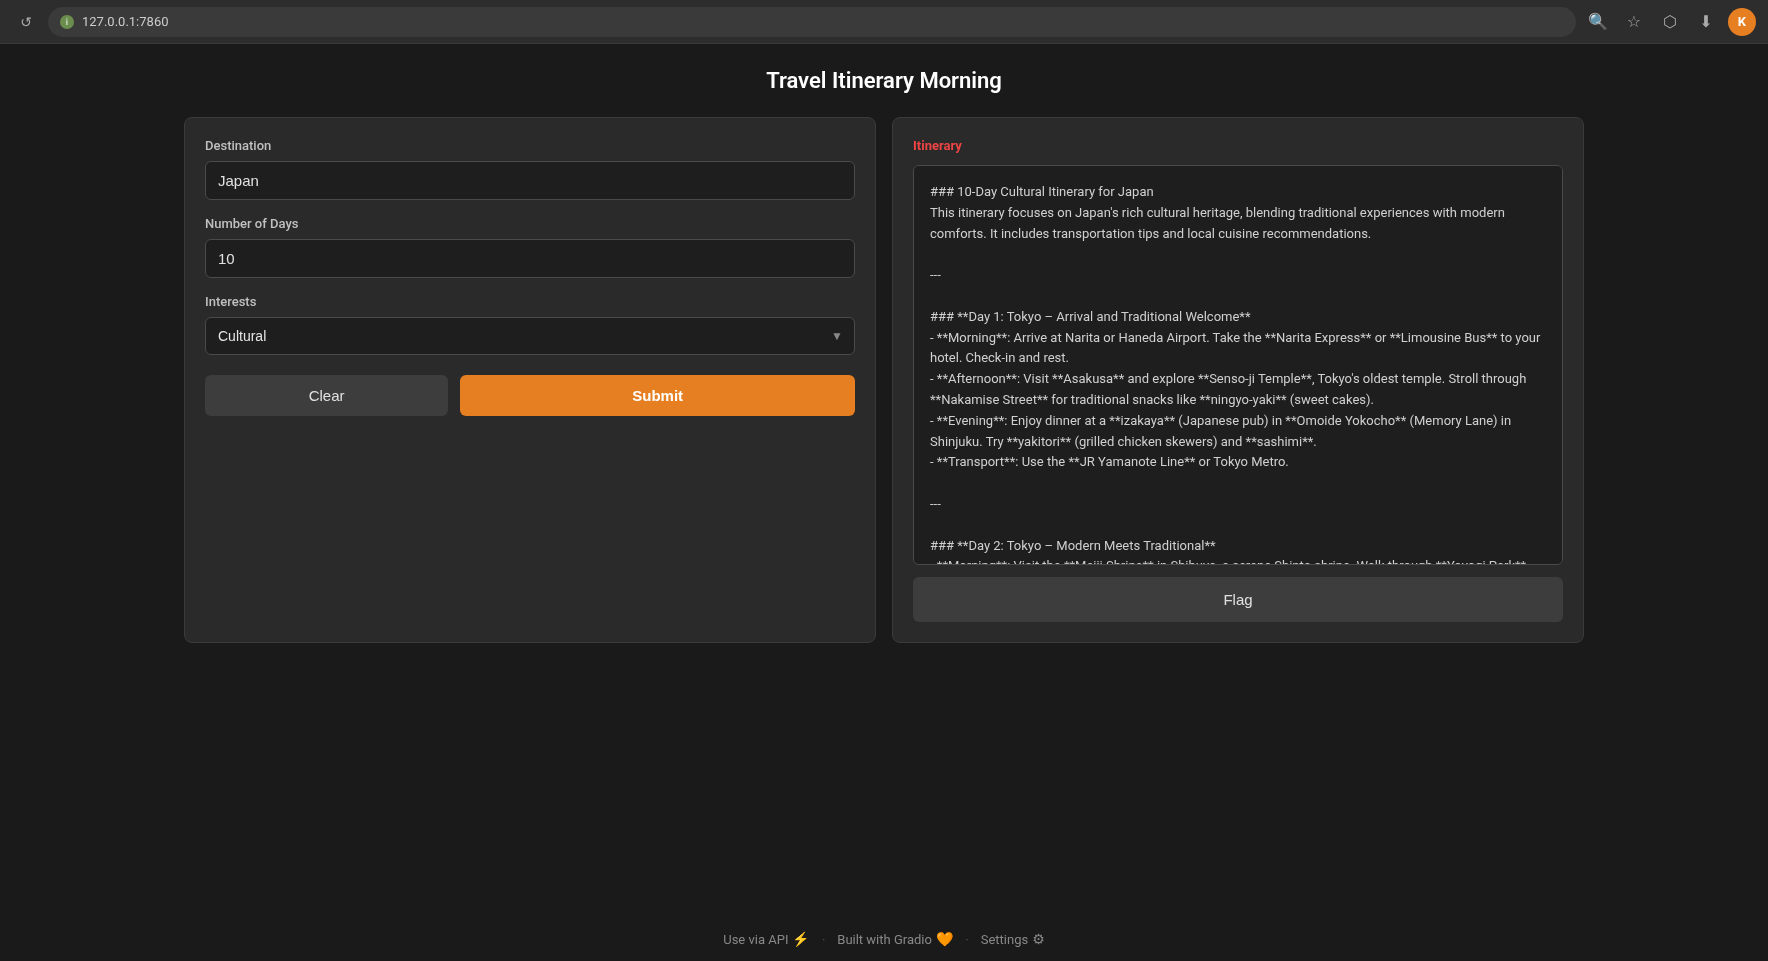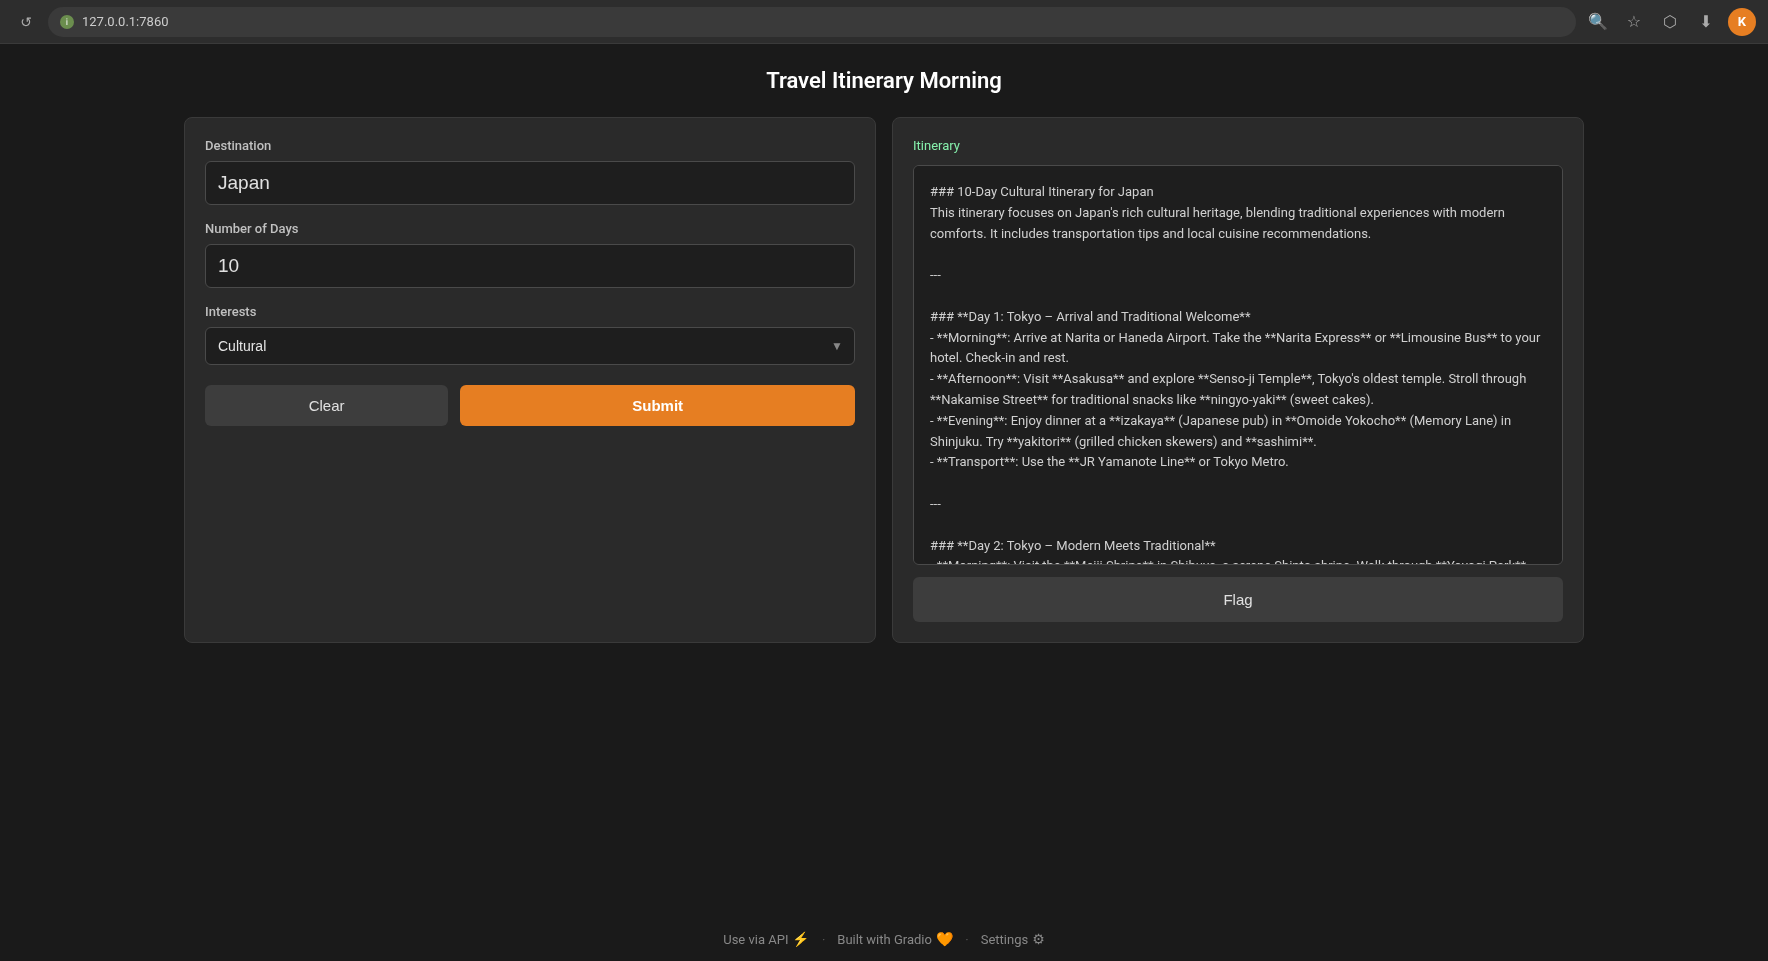--- a/index.html
+++ b/index.html
@@ -143,21 +143,21 @@
       font-weight: 500;
     }
 
     .text-input {
       width: 100%;
       background-color: #1e1e1e;
       border: 1px solid #4a4a4a;
       border-radius: 6px;
       padding: 10px 12px;
       color: #e0e0e0;
-      font-size: 19px;
+      font-size: 15px;
       outline: none;
     }
 
     .select-wrapper {
       position: relative;
     }
 
     .select-input {
       width: 100%;
       background-color: #1e1e1e;
@@ -218,22 +218,22 @@
       border-radius: 8px;
       border: 1px solid #3a3a3a;
       padding: 20px;
       display: flex;
       flex-direction: column;
       gap: 12px;
     }
 
     .itinerary-label {
       font-size: 13px;
-      color: #86efac;
-      font-weight: 400;
+      color: #ef4444;
+      font-weight: 700;
     }
 
     .itinerary-content {
       flex: 1;
       background-color: #1e1e1e;
       border: 1px solid #4a4a4a;
       border-radius: 6px;
       padding: 16px;
       font-size: 13px;
       line-height: 1.6;

